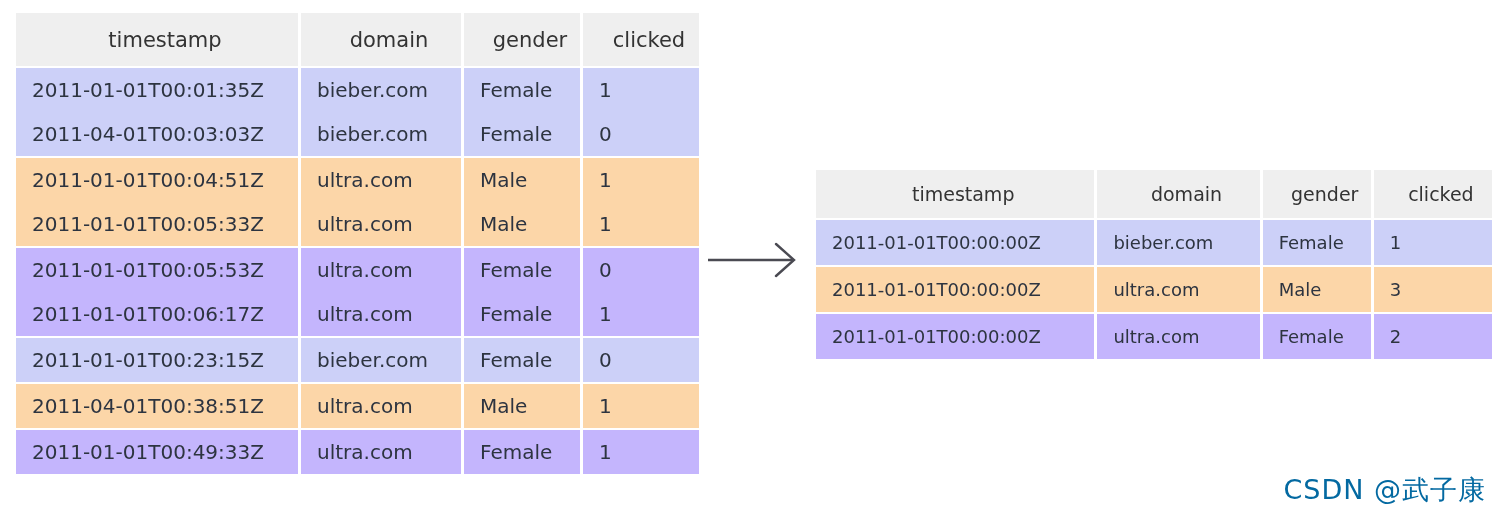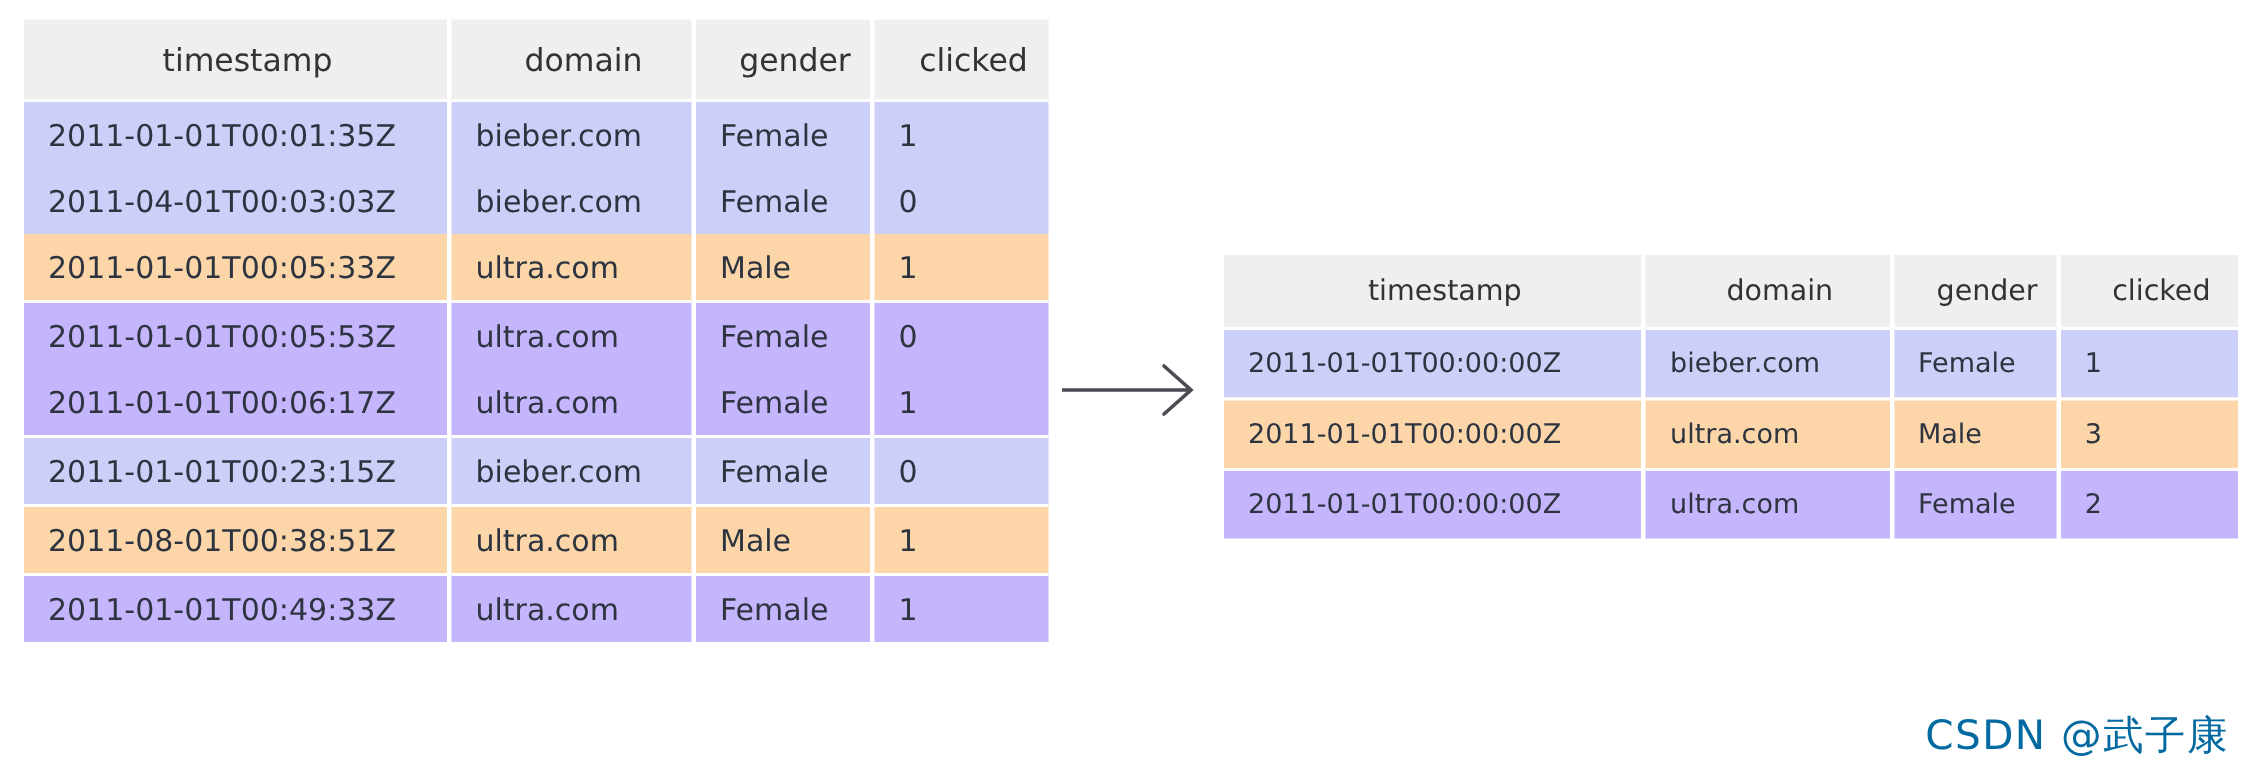--- a/index.html
+++ b/index.html
@@ -137,20 +137,26 @@
         <td>bieber.com</td>
         <td>Female</td>
         <td>1</td>
       </tr>
       <tr class="g-blue">
         <td>2011-04-01T00:03:03Z</td>
         <td>bieber.com</td>
         <td>Female</td>
         <td>0</td>
       </tr>
+      <tr class="g-peach grp-start">
+        <td>2011-01-01T00:04:51Z</td>
+        <td>ultra.com</td>
+        <td>Male</td>
+        <td>1</td>
+      </tr>
       <tr class="g-peach">
         <td>2011-01-01T00:05:33Z</td>
         <td>ultra.com</td>
         <td>Male</td>
         <td>1</td>
       </tr>
       <tr class="g-mint grp-start">
         <td>2011-01-01T00:05:53Z</td>
         <td>ultra.com</td>
         <td>Female</td>
@@ -162,21 +168,21 @@
         <td>Female</td>
         <td>1</td>
       </tr>
       <tr class="g-blue grp-start">
         <td>2011-01-01T00:23:15Z</td>
         <td>bieber.com</td>
         <td>Female</td>
         <td>0</td>
       </tr>
       <tr class="g-peach grp-start">
-        <td>2011-08-01T00:38:51Z</td>
+        <td>2011-04-01T00:38:51Z</td>
         <td>ultra.com</td>
         <td>Male</td>
         <td>1</td>
       </tr>
       <tr class="g-mint grp-start">
         <td>2011-01-01T00:49:33Z</td>
         <td>ultra.com</td>
         <td>Female</td>
         <td>1</td>
       </tr>

